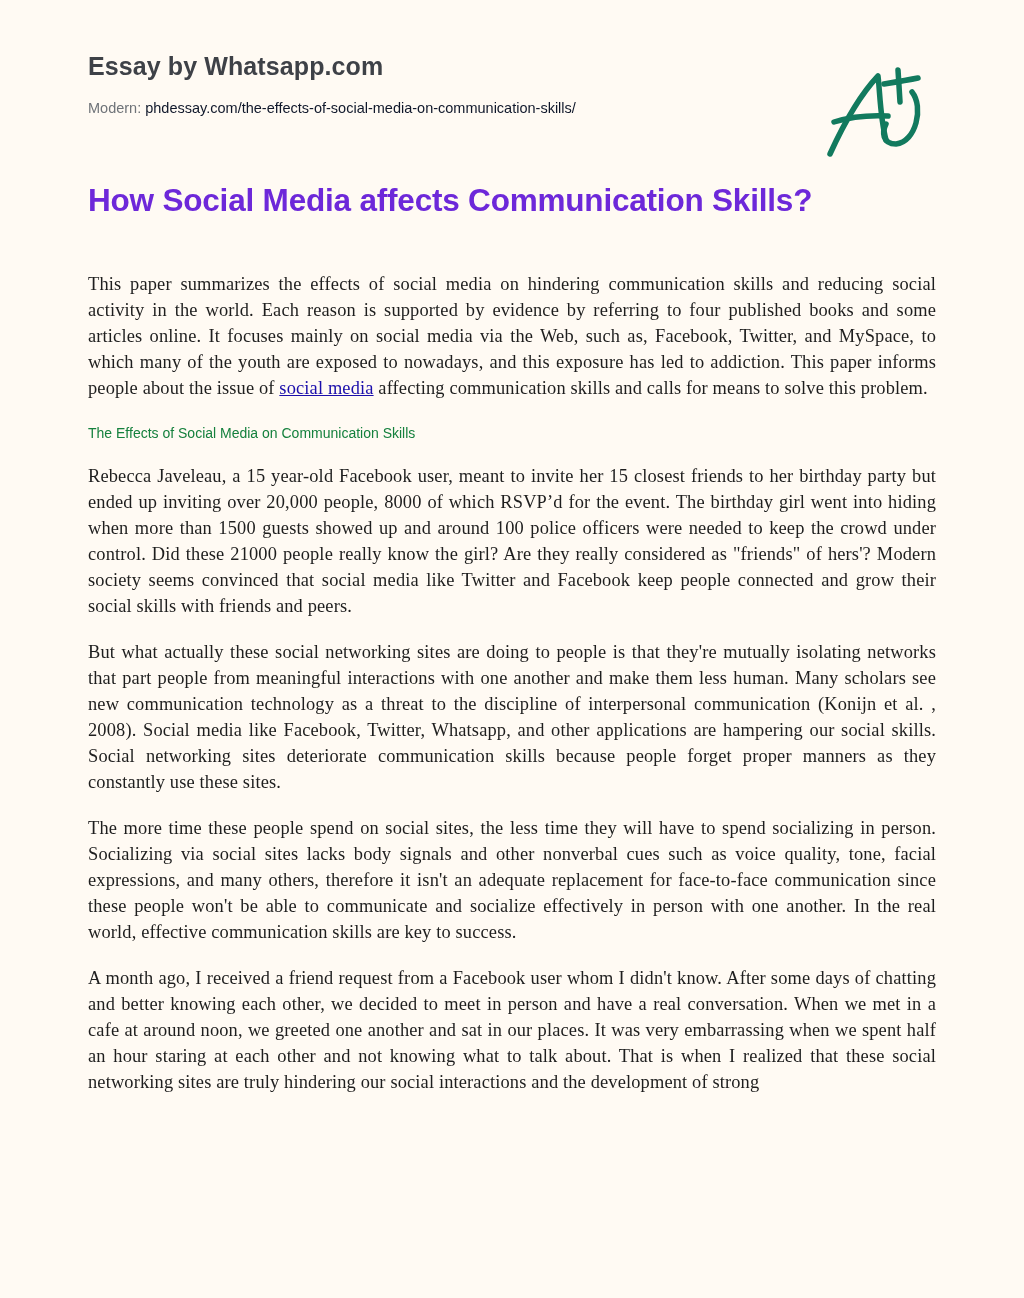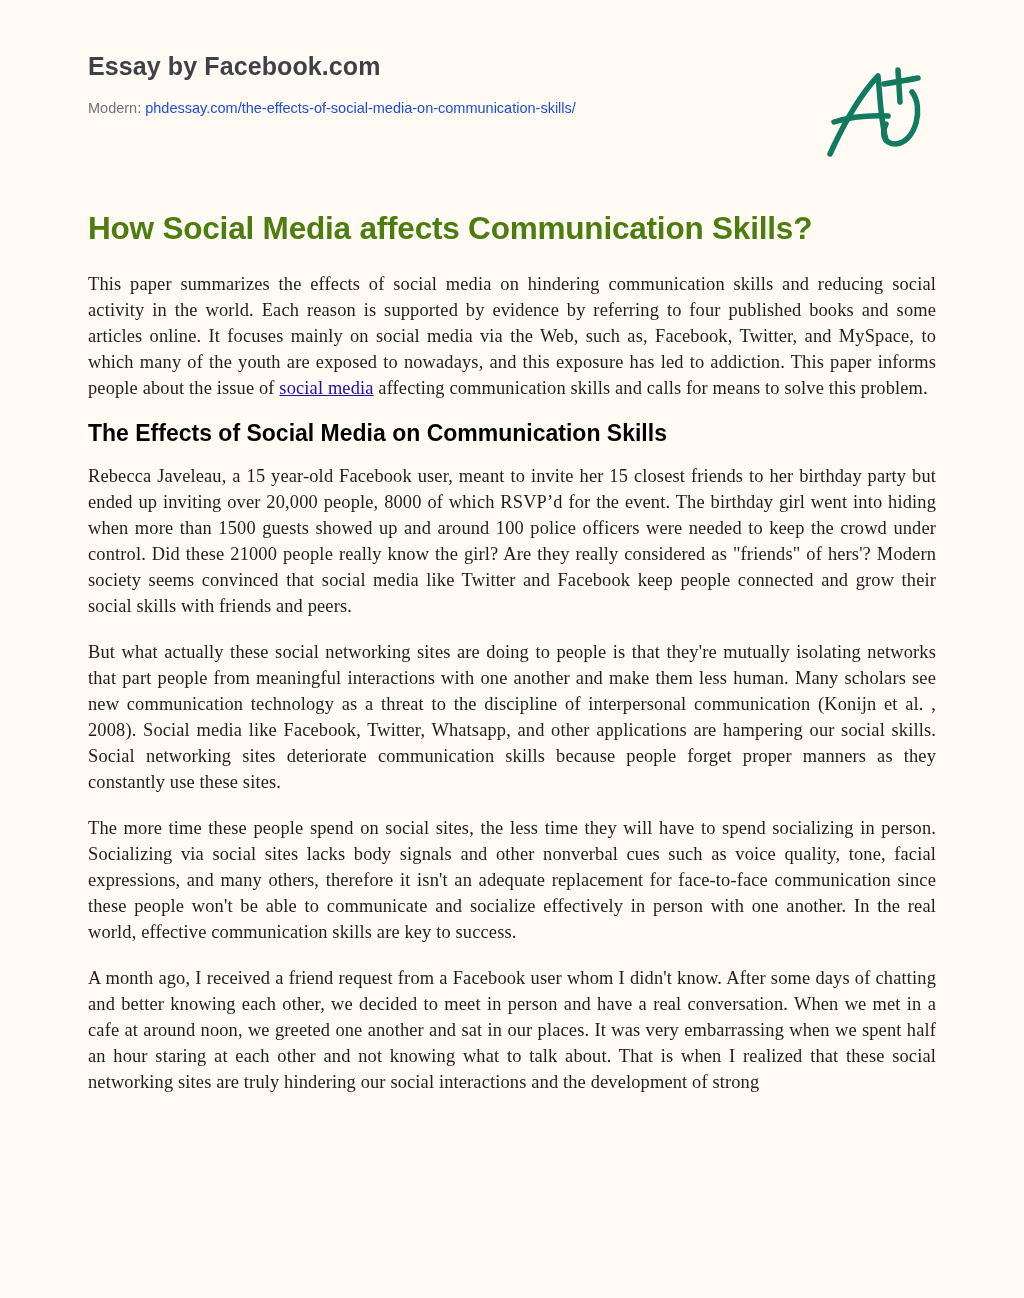--- a/index.html
+++ b/index.html
@@ -31,39 +31,39 @@
       line-height: 32px;
     }
     .source {
       margin-top: 17px;
       font-family: "Liberation Sans", sans-serif;
       font-size: 14.5px;
       line-height: 18px;
       color: #6f7378;
     }
     .source a {
-      color: #1d4ed8;
+      color: #0f172a;
       text-decoration: none;
     }
     .logo {
       position: absolute;
       left: 820px;
       top: 62px;
       width: 112px;
       height: 100px;
     }
     .title {
       position: absolute;
       left: 88px;
-      top: 207px;
+      top: 179px;
       margin: 0;
       font-family: "Liberation Sans", sans-serif;
       font-weight: bold;
       font-size: 31.5px;
-      color: #4d7c0f;
+      color: #6d28d9;
       letter-spacing: -0.2px;
       line-height: 42px;
     }
     .content {
       position: absolute;
       left: 88px;
       top: 271px;
       width: 848px;
     }
     .content p {
@@ -71,43 +71,43 @@
       font-family: Liberation Serif, serif;
       font-size: 18.4px;
       line-height: 26px;
       text-align: justify;
       color: #1e1e1e;
       letter-spacing: 0.15px;
     }
     .content h3 {
       margin: 4px 0 18px 0;
       font-family: "Liberation Sans", sans-serif;
-      font-weight: bold;
-      font-size: 23px;
+      font-weight: normal;
+      font-size: 14px;
       line-height: 24px;
-      color: #000000;
+      color: #15803d;
     }
     .content a {
       color: #1a0dab;
       text-decoration: underline;
     }
     .fade-cut {
       position: absolute;
       left: 0;
       top: 1250px;
       width: 1024px;
       height: 48px;
       background: #fffaf3;
     }
   </style>
 </head>
 <body>
 
 <div class="header">
-  <h1 class="brand">Essay by Facebook.com</h1>
+  <h1 class="brand">Essay by Whatsapp.com</h1>
   <div class="source">
     <span>Modern:</span>
     <a href="#">phdessay.com/the-effects-of-social-media-on-communication-skills/</a>
   </div>
 </div>
 
 <div class="logo">
   <svg width="112" height="100" viewBox="0 0 112 100" xmlns="http://www.w3.org/2000/svg">
     <g fill="none" stroke="#127a5e" stroke-width="5.5" stroke-linecap="round" stroke-linejoin="round">
 

